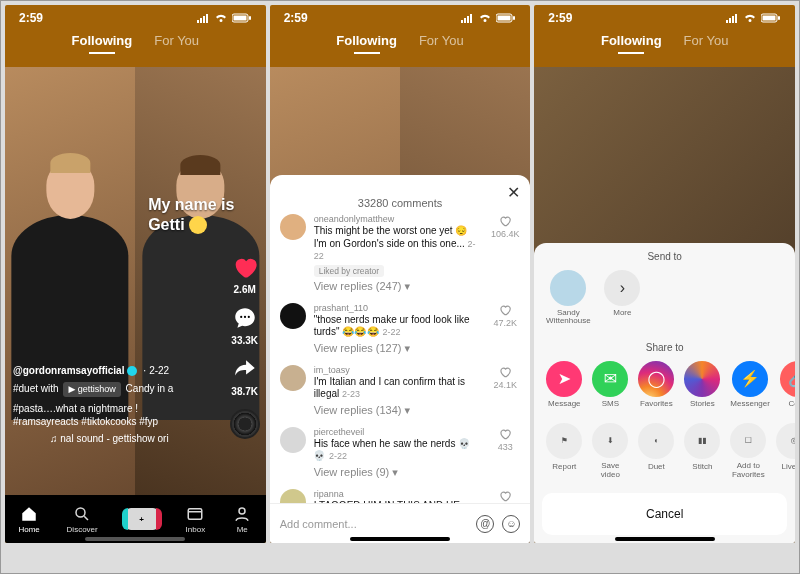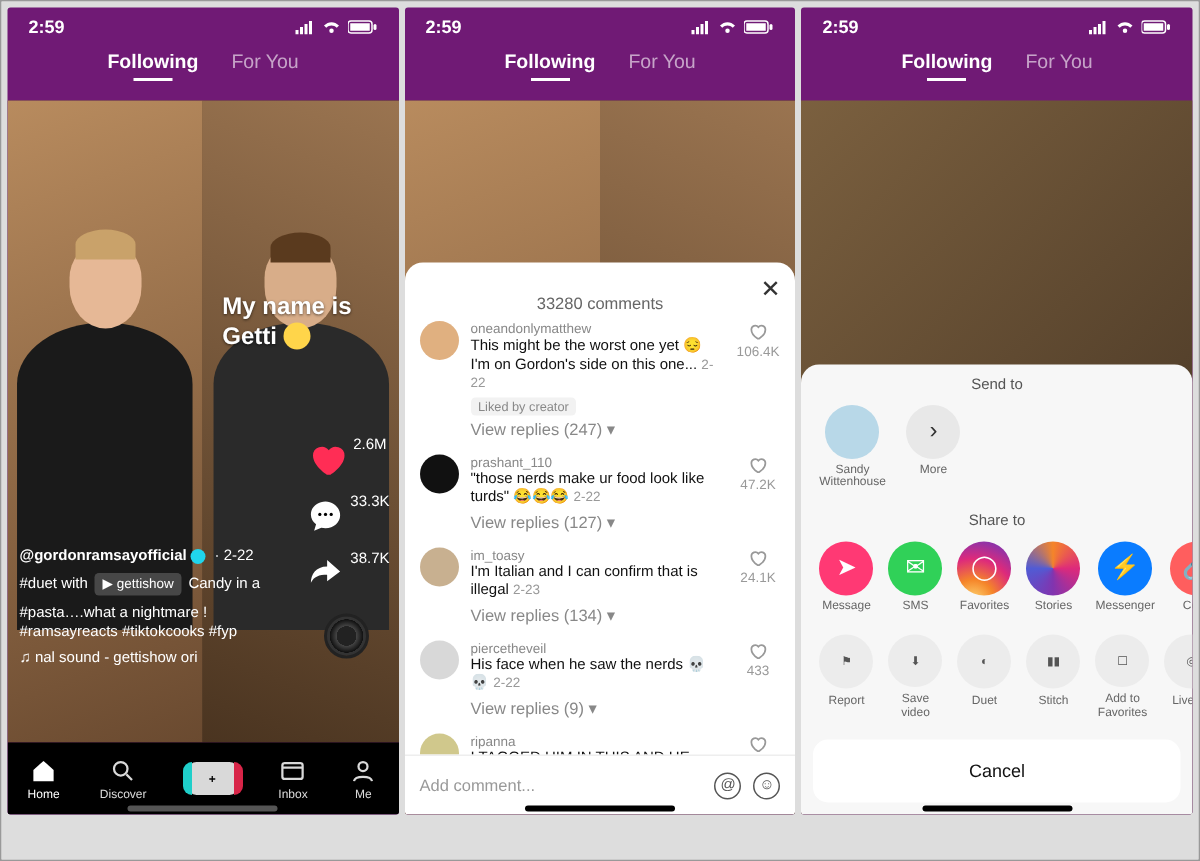--- a/index.html
+++ b/index.html
@@ -13,21 +13,21 @@
   .shots {
     display: flex;
     width: 100%; height: 100%;
     gap: 4px;
     padding: 4px;
     background: #ddd;
   }
   .phone {
     flex: 1;
     height: 538px;
-    background: #701a75;
+    background: #a16207;
     position: relative;
     overflow: hidden;
     border-radius: 2px;
   }
   .home-indicator {
     position: absolute;
     bottom: 2px; left: 50%;
     transform: translateX(-50%);
     width: 100px; height: 4px;
     border-radius: 2px;
@@ -111,21 +111,21 @@
   .rail {
     position: absolute;
     right: 6px; bottom: 56px;
     display: flex;
     flex-direction: column;
     align-items: center;
     gap: 8px;
     color: #fff;
     font-size: 10px;
   }
-  .rail-item { display:flex;flex-direction:row;align-items:flex-start;gap:2px; }
+  .rail-item { display:flex;flex-direction:column;align-items:center;gap:2px;font-weight:bold; }
   .rail-icon { width: 30px; height: 30px; display:flex;align-items:center;justify-content:center; }
   .like-icon svg path { fill:#ff2d55; }
   .comment-icon, .share-icon { color:#fff; }
   .disc {
     width: 30px; height: 30px;
     border-radius: 50%;
     background: radial-gradient(circle,#222 35%,#444 36%,#111 60%, #333 61%);
     border: 2px solid #222;
     margin-top: 4px;
   }
@@ -139,21 +139,21 @@
   }
   .caption .user { font-weight: 600; display:inline-flex;align-items:center;gap:3px; }
   .caption .verified {
     display:inline-block;width:10px;height:10px;background:#20d5ec;border-radius:50%;
     position:relative;
   }
   .caption .pill {
     display:inline-block;padding:1px 5px;background:rgba(255,255,255,.2);
     border-radius:3px;font-size:9px;margin:5px 2px;
   }
-  .caption .music { display:flex;align-items:center;gap:4px;margin-top:3px; }
+  .caption .music { display:flex;align-items:center;gap:4px;margin-top:3px;justify-content:center; }
 
   
   .nav {
     position: absolute;
     bottom: 0; left: 0; right: 0;
     height: 48px;
     background: #000;
     display: flex;
     justify-content: space-around;
     align-items: center;

